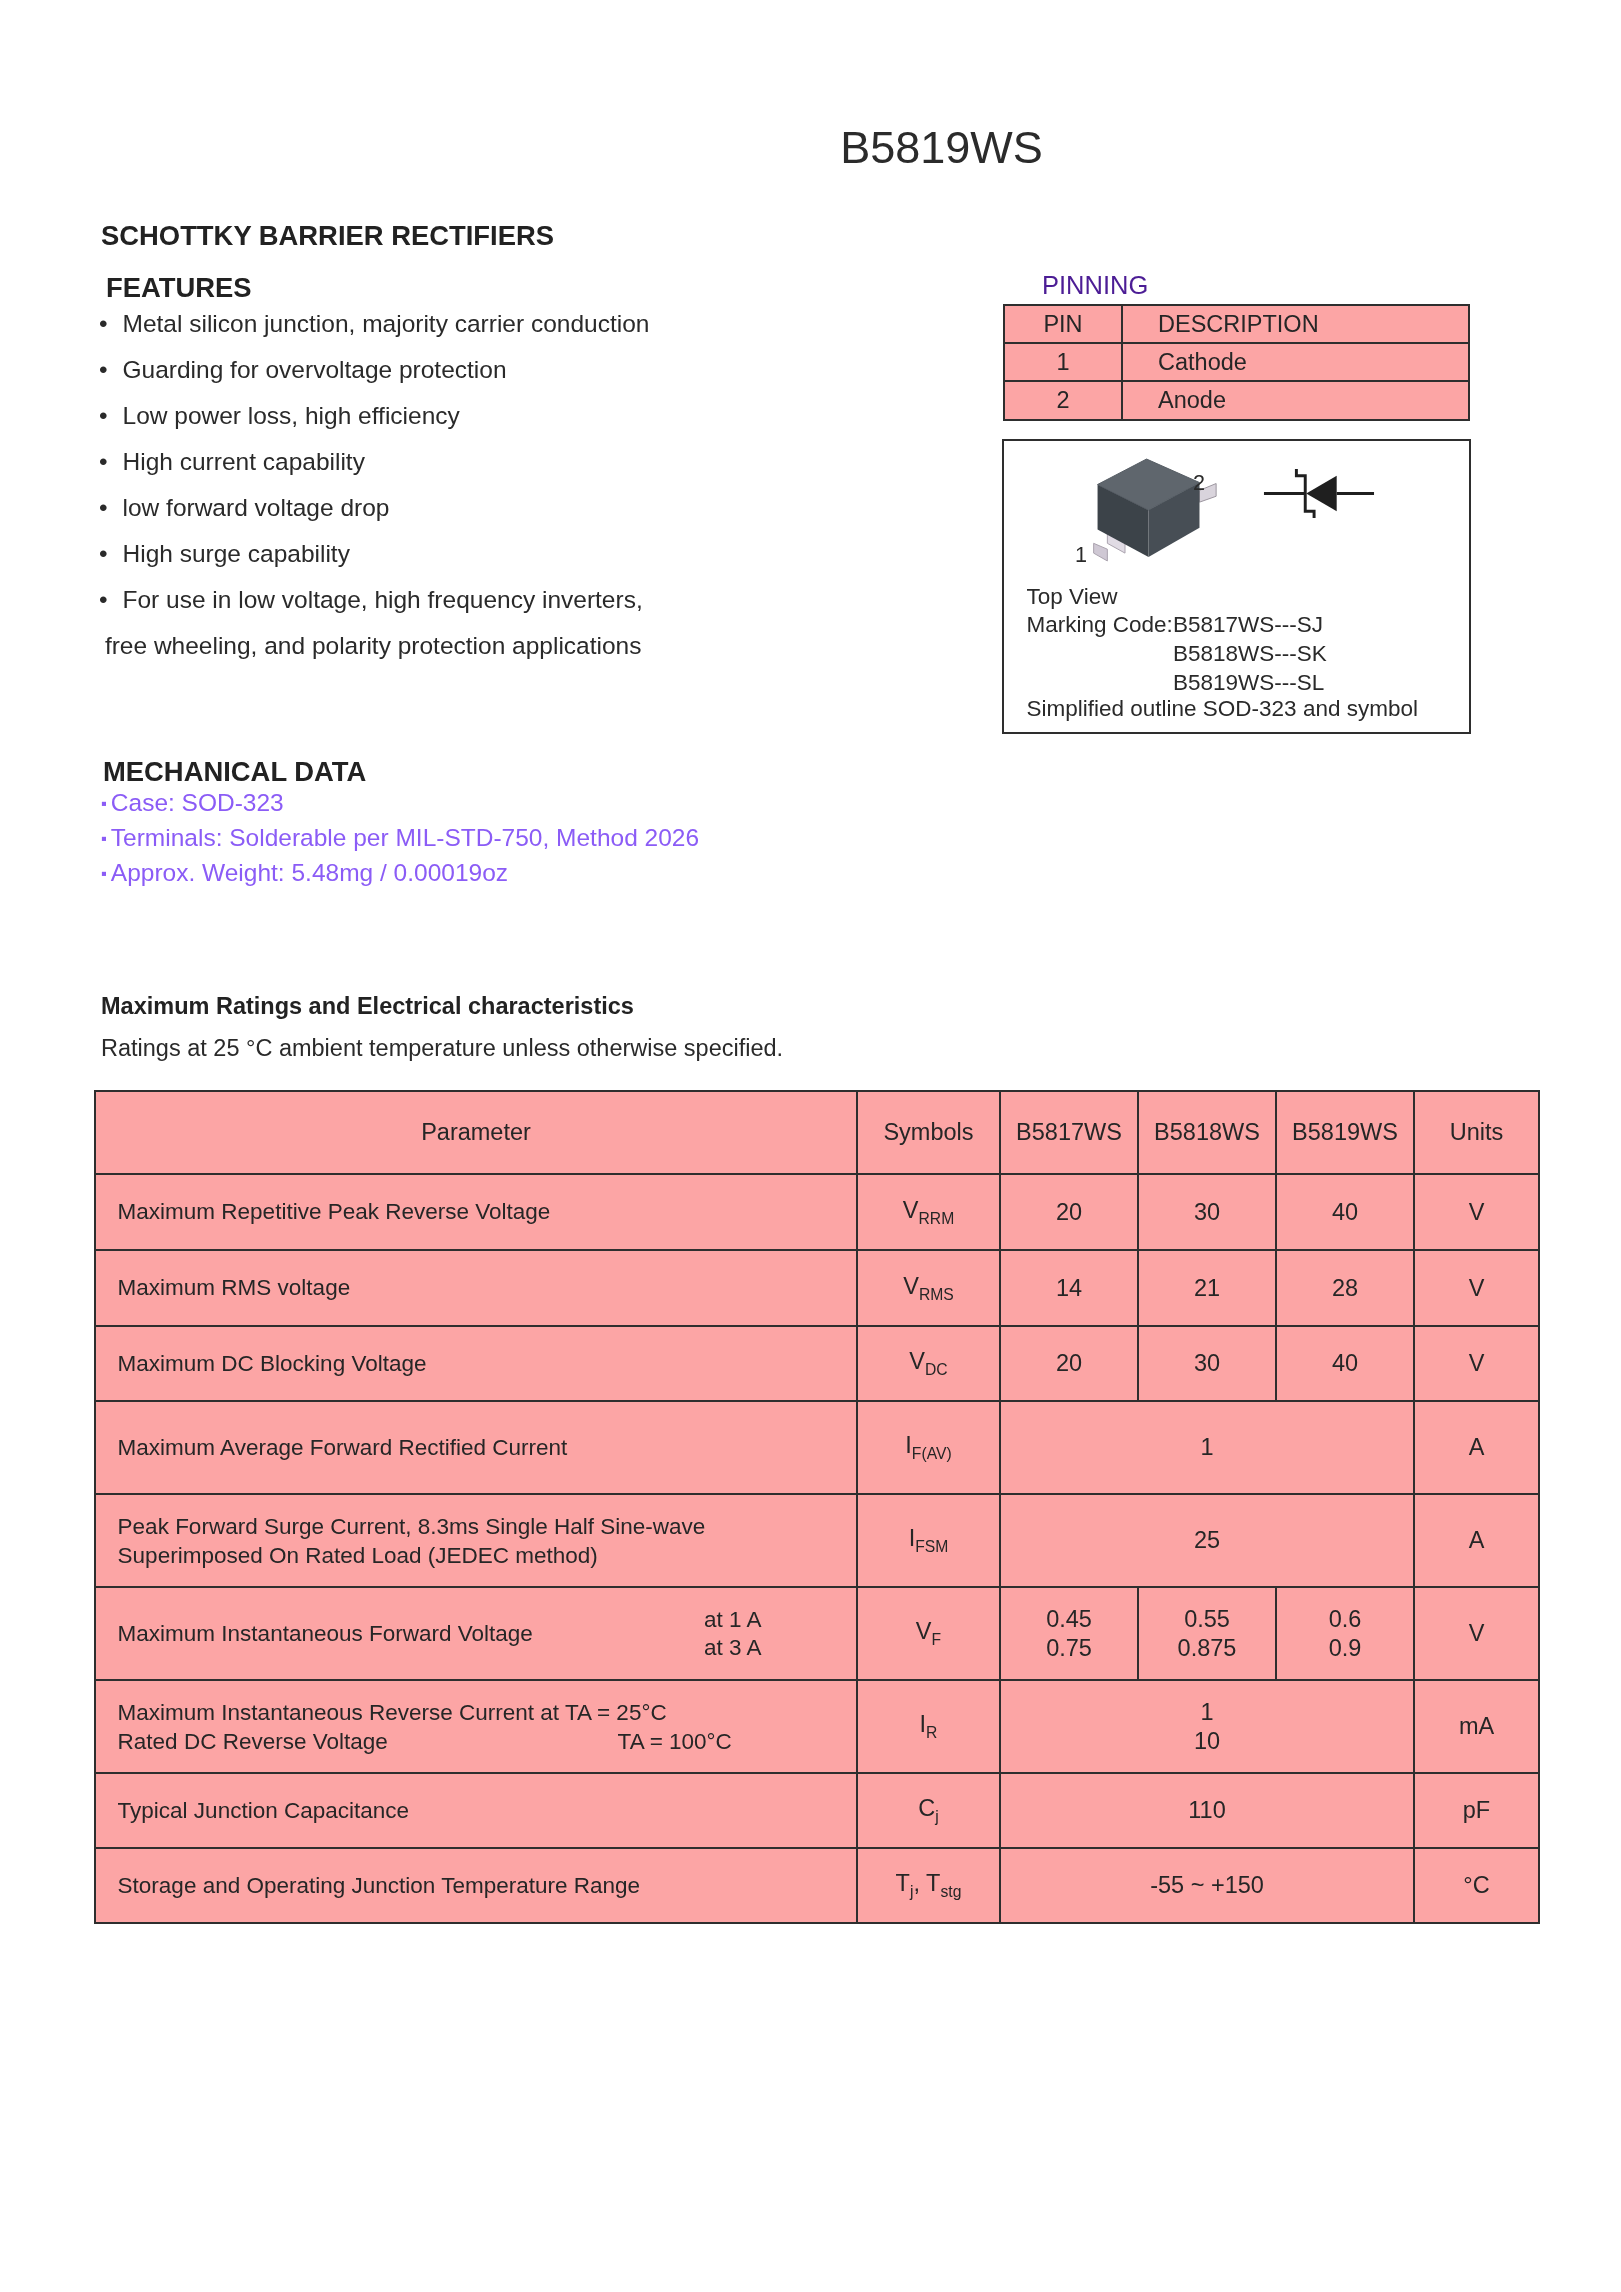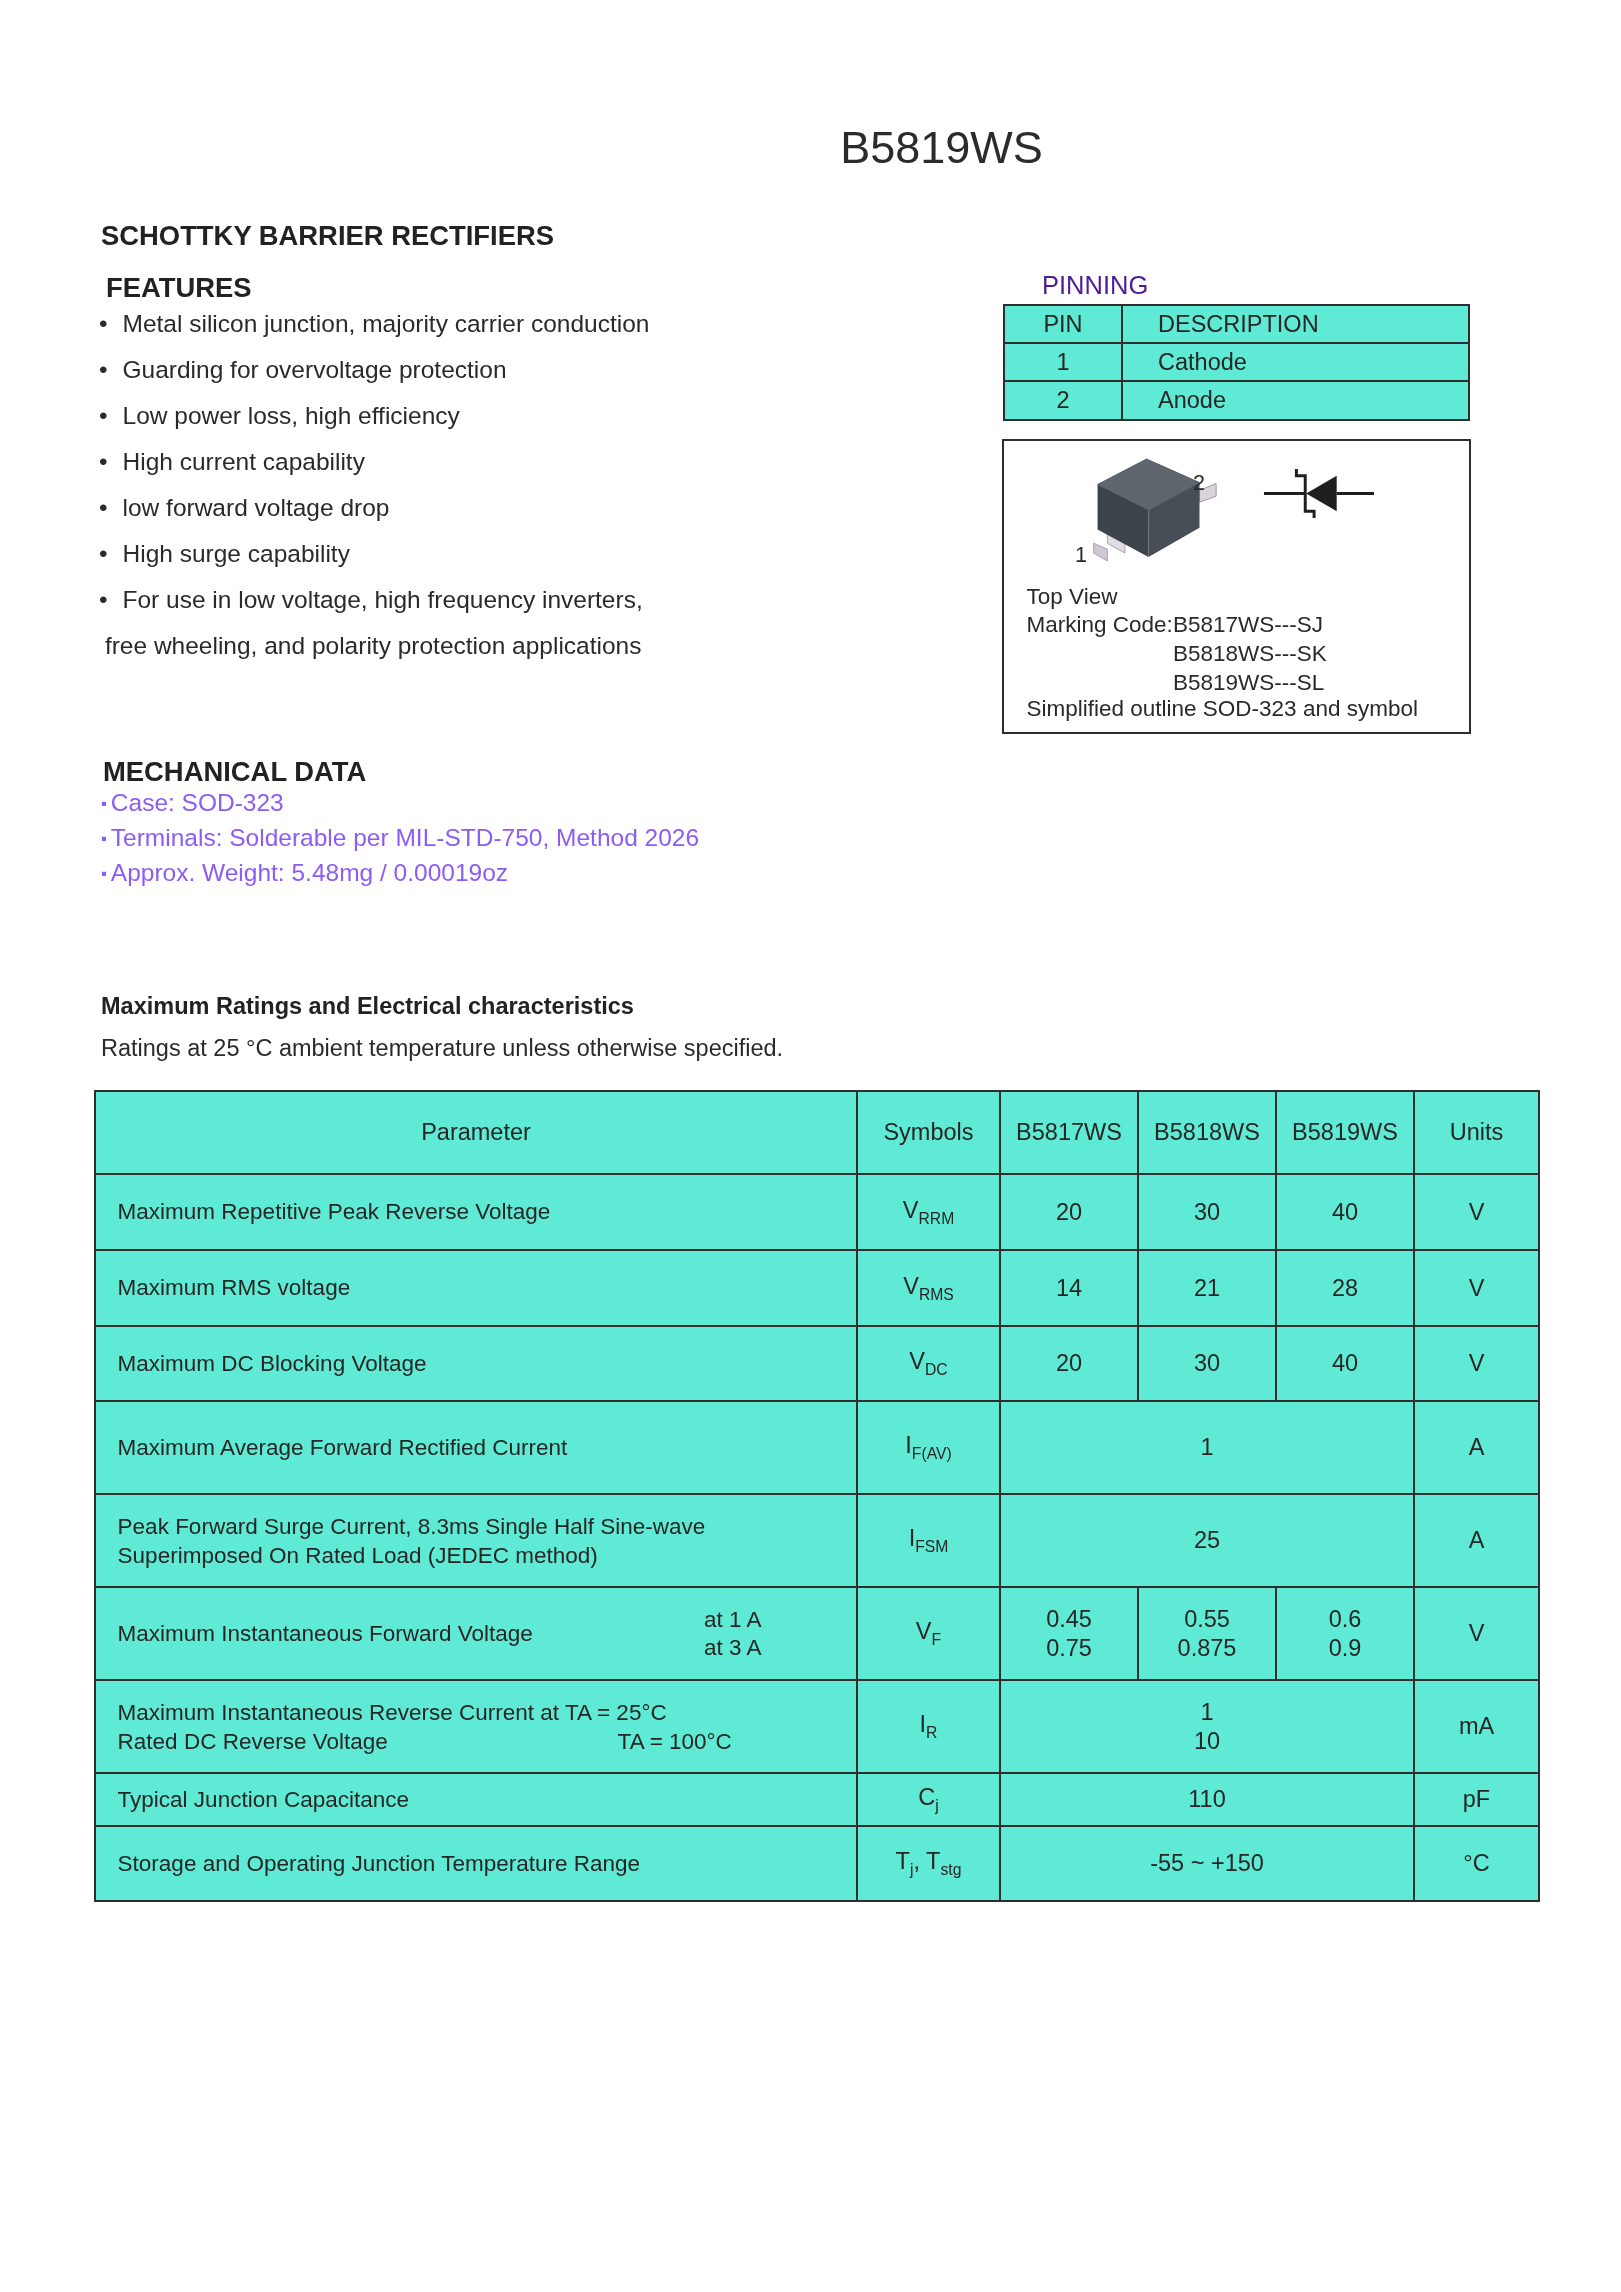--- a/index.html
+++ b/index.html
@@ -25,21 +25,21 @@
 
   .features { left:99px; top:301px; font-size:24.5px; line-height:46px; color:#2a2a2a; }
   .feat-line .bullet { display:inline-block; width:23.5px; }
   .feat-line.cont { padding-left:5.9px; }
 
   .mech-list { left:101px; top:786px; font-size:24.5px; line-height:34px; color:#8b5cf6; }
   .mech-line .sq-bullet { font-size:16.7px; vertical-align:2px; margin-right:3.9px; }
 
   .pinning-title { left:1042px; top:271px; font-size:25.5px; color:#4c1d95; }
 
-  table { border-collapse:collapse; table-layout:fixed; background:#5eead4; }
+  table { border-collapse:collapse; table-layout:fixed; background:#fca5a5; }
   td { overflow:hidden; }
 
   .pin-table { left:1003px; top:304px; width:465px; font-size:23.5px; }
   .pin-table td { border:2px solid #2e2e2e; vertical-align:middle; }
   .pin-table .hdr td { border-bottom:2.9px solid #2e2e2e; }
   .pin-table td.c { text-align:center; }
   .pin-table td.l { padding-left:35px; }
 
   .pkg-box { left:1002px; top:439px; width:469px; height:295px;
              border:2px solid #2e2e2e; }
@@ -241,21 +241,21 @@
         </div>
       </td>
       <td><span>I</span><sub>R</sub></td>
       <td colspan="3" class="two">
         <div>1</div>
         <div>10</div>
       </td>
       <td>mA</td>
     </tr>
 
-    <tr style="height:53px">
+    <tr style="height:75px">
       <td class="param">Typical Junction Capacitance</td>
       <td><span>C</span><sub>j</sub></td>
       <td colspan="3">110</td>
       <td>pF</td>
     </tr>
 
     <tr style="height:75px">
       <td class="param">Storage and Operating Junction Temperature Range</td>
       <td><span>T</span><sub>j</sub><span>, T</span><sub>stg</sub></td>
       <td colspan="3">-55 ~ +150</td>

